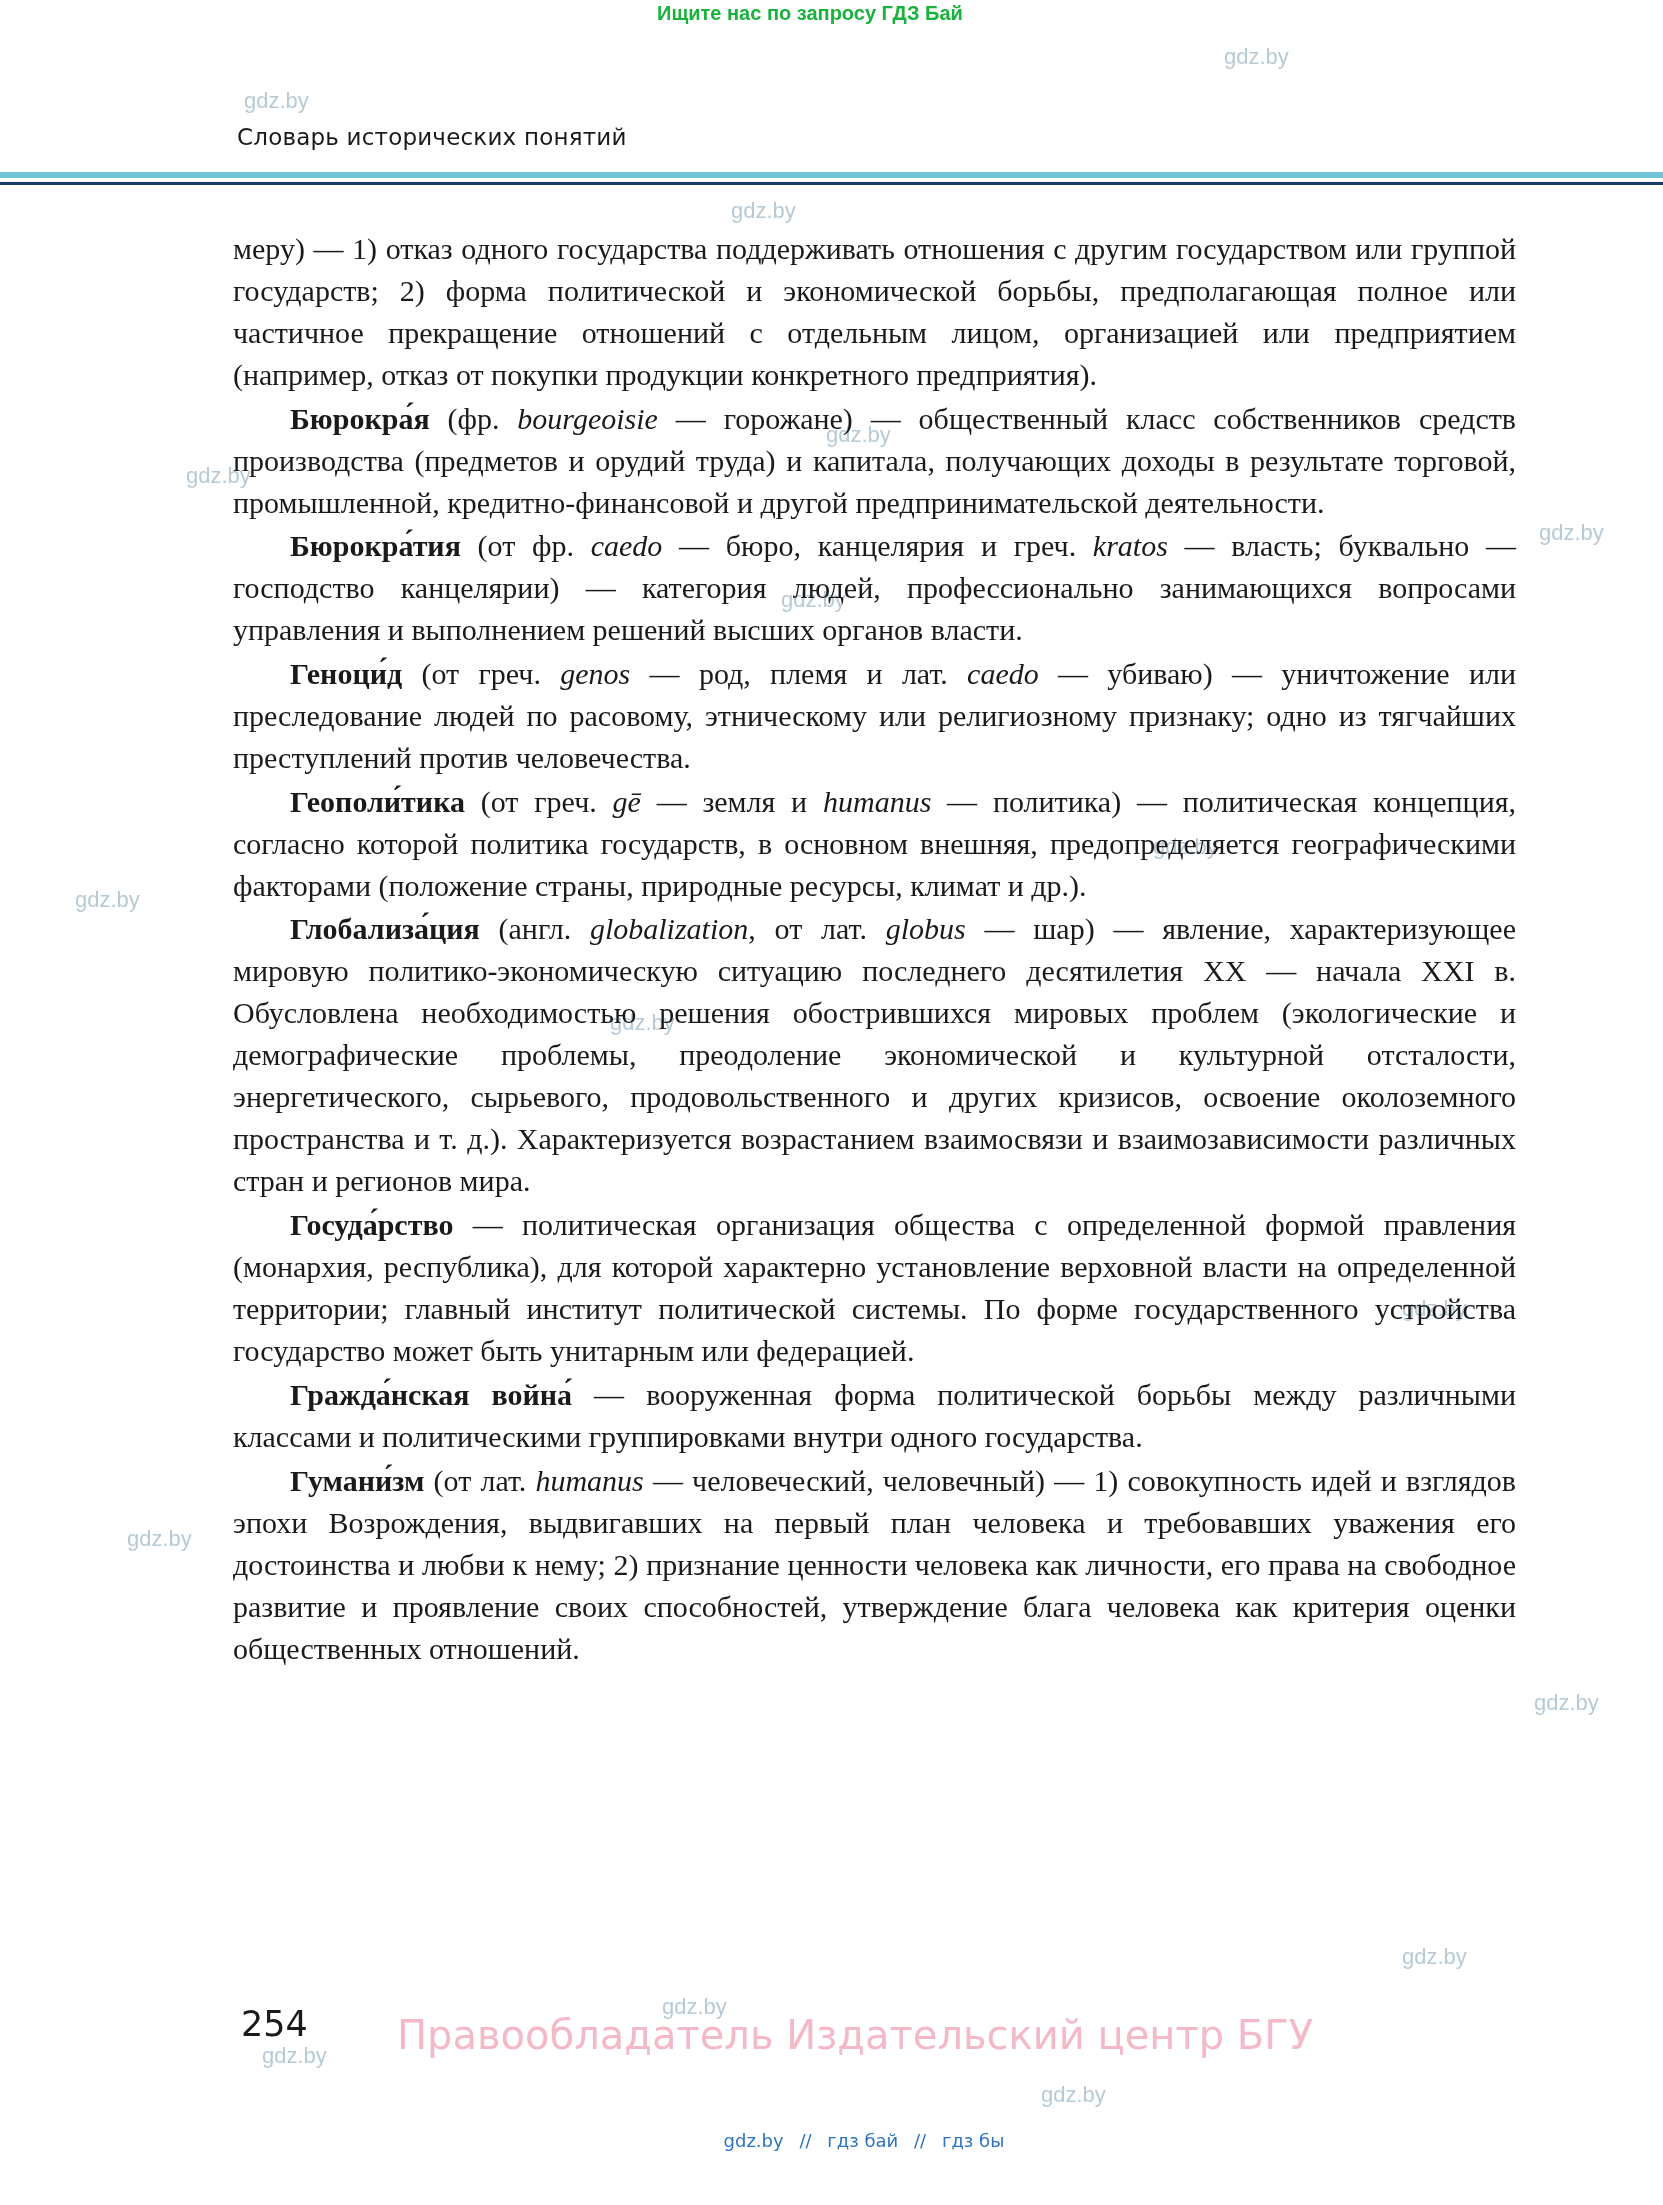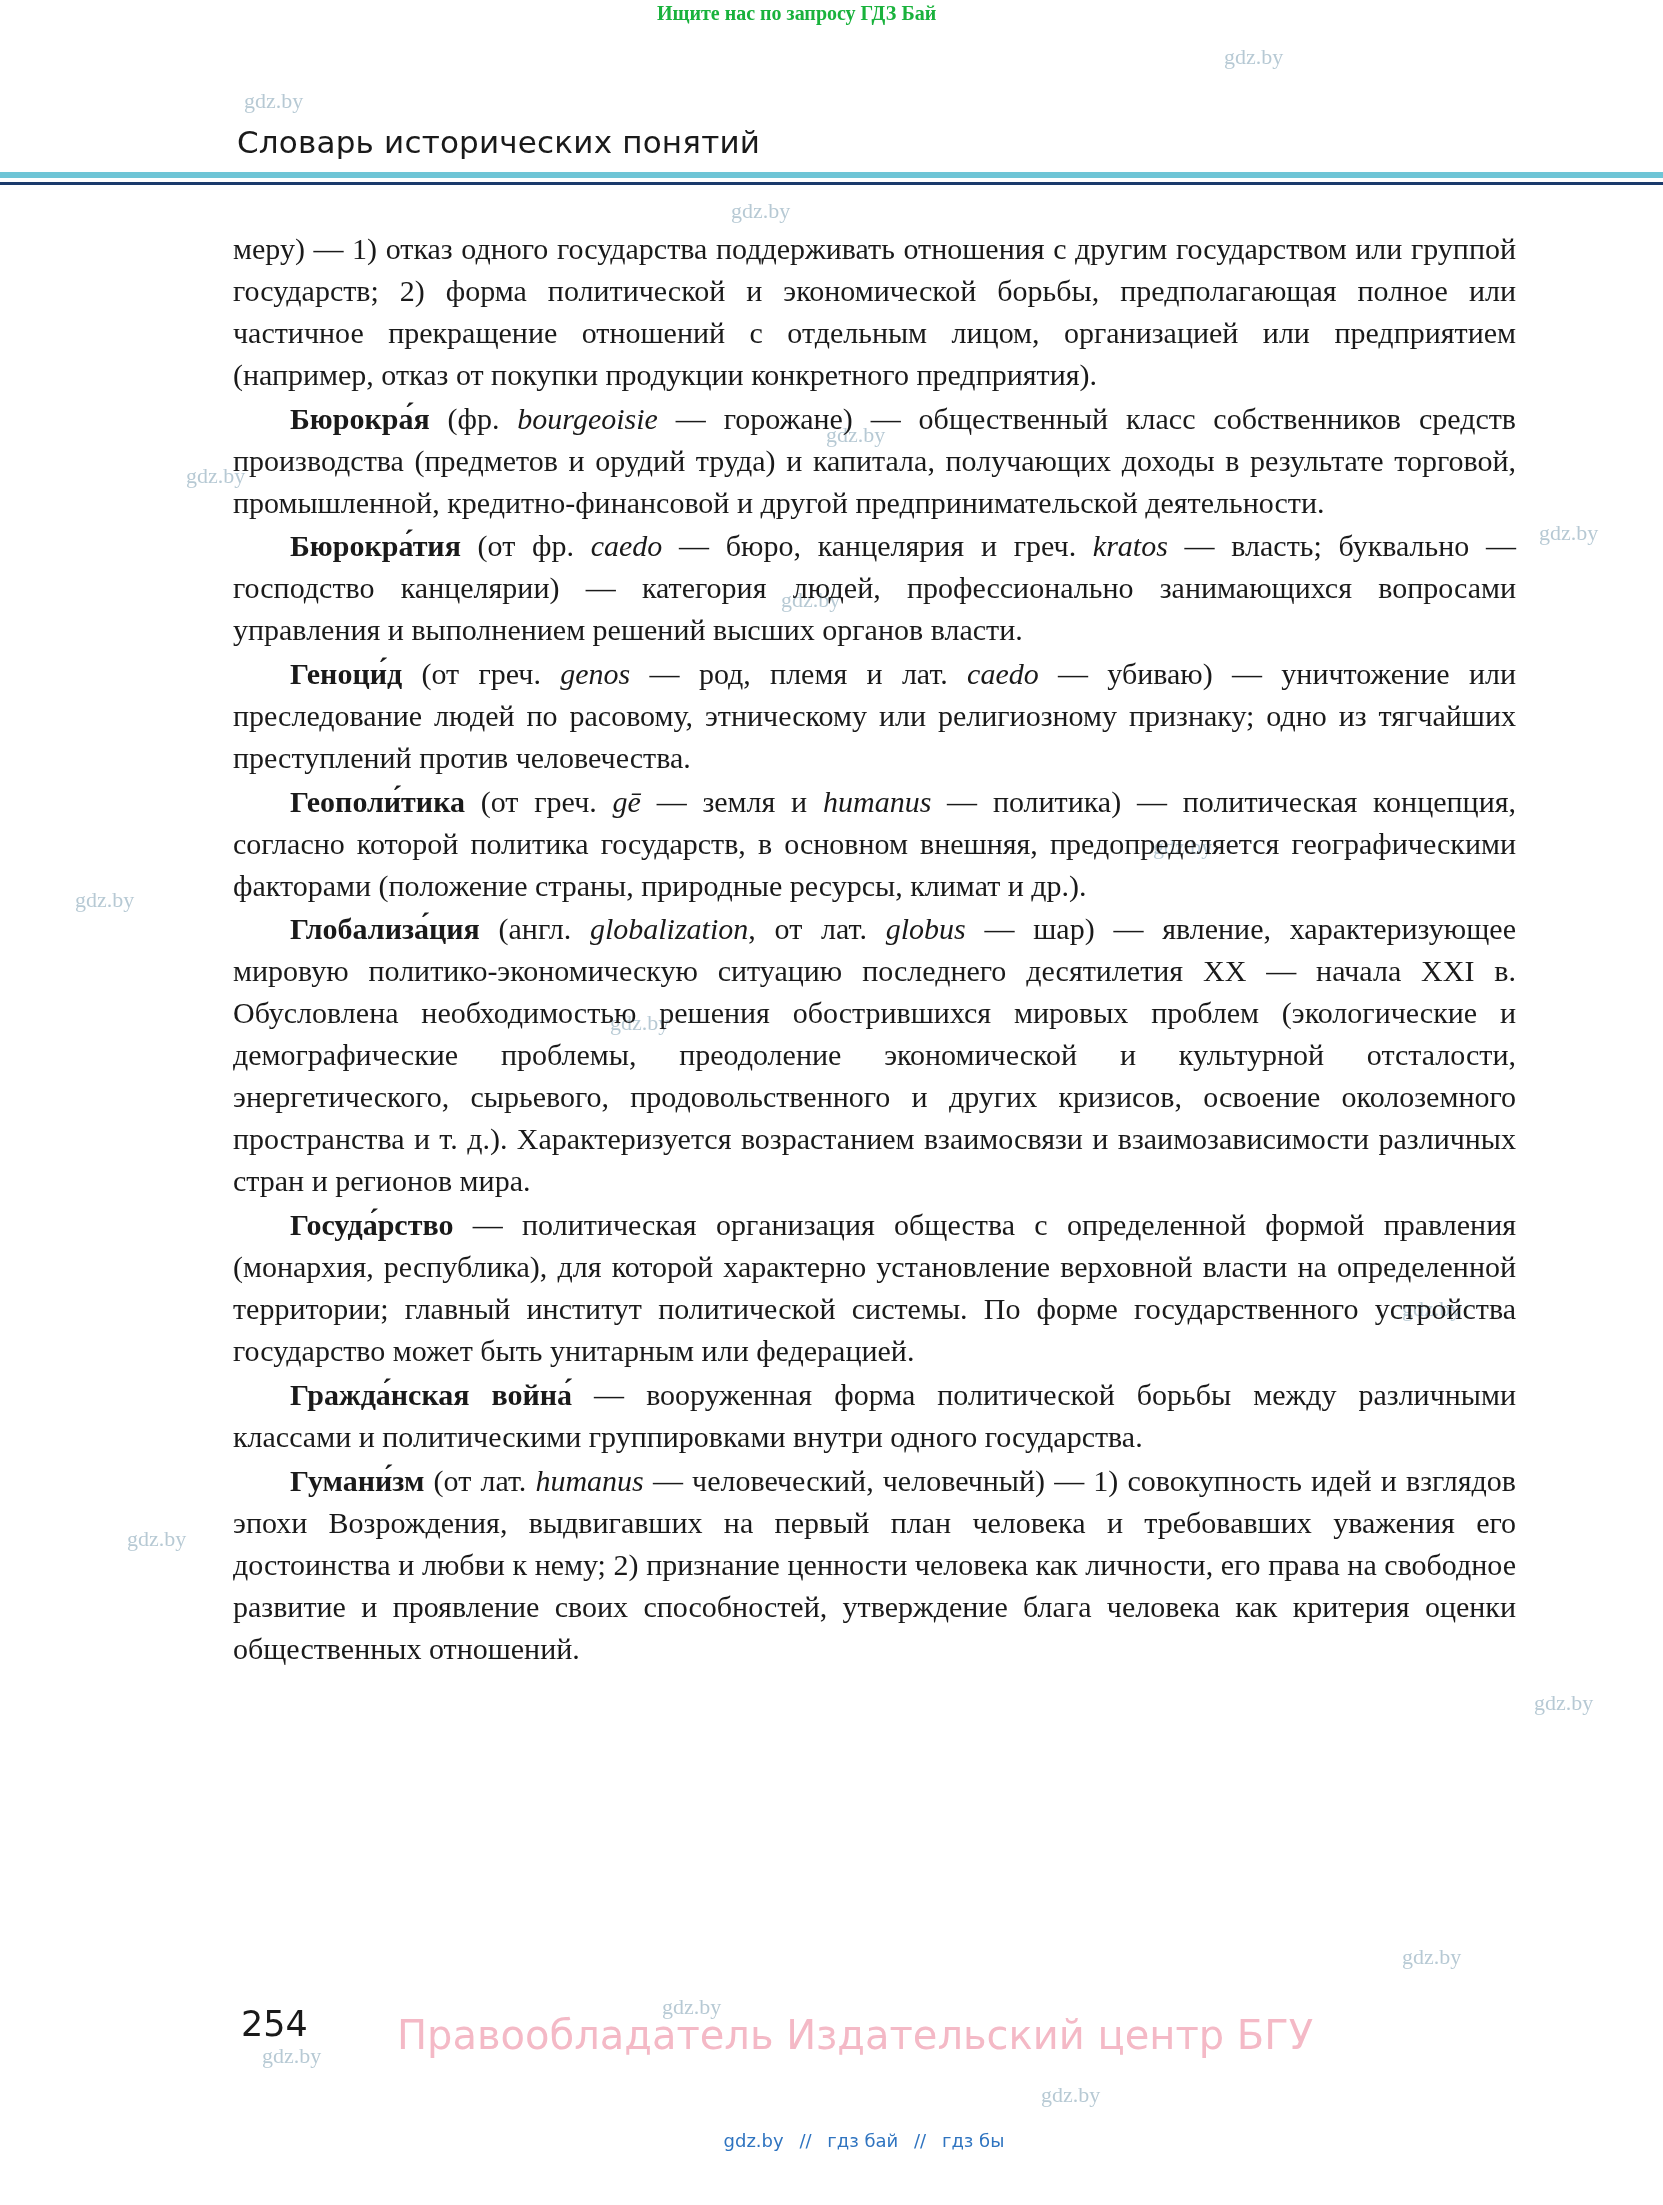--- a/index.html
+++ b/index.html
@@ -16,21 +16,21 @@
     overflow: hidden;
   }
   .page {
     position: absolute;
     inset: 0;
   }
 
   
   .wm {
     position: absolute;
-    font-family: Liberation Serif, serif;
+    font-family: Liberation Sans, sans-serif;
     color: #9fb8c6;
     opacity: 0.75;
     font-size: 22px;
     white-space: nowrap;
     pointer-events: none;
     user-select: none;
   }
   .wm-top {
     color: #19b23c;
     font-weight: bold;
@@ -43,21 +43,21 @@
     font-size: 40px;
     opacity: 1;
   }
 
   
   .running-head {
     position: absolute;
     left: 237px;
     top: 124px;
     font-family: "DejaVu Sans", sans-serif;
-    font-size: 31px;
+    font-size: 23px;
     color: #1a1a1a;
     letter-spacing: 0.2px;
   }
   .rule-wrap {
     position: absolute;
     left: 0;
     top: 172px;
     width: 1664px;
   }
   .rule-thick {

